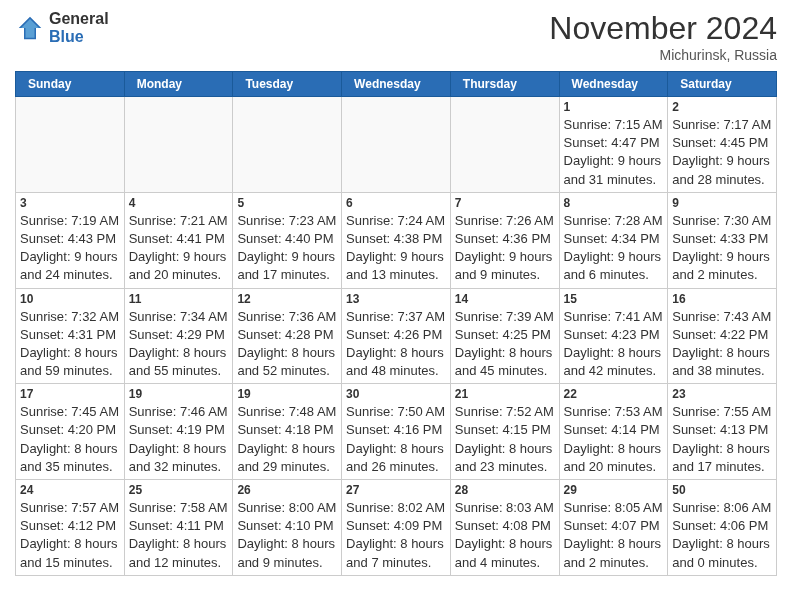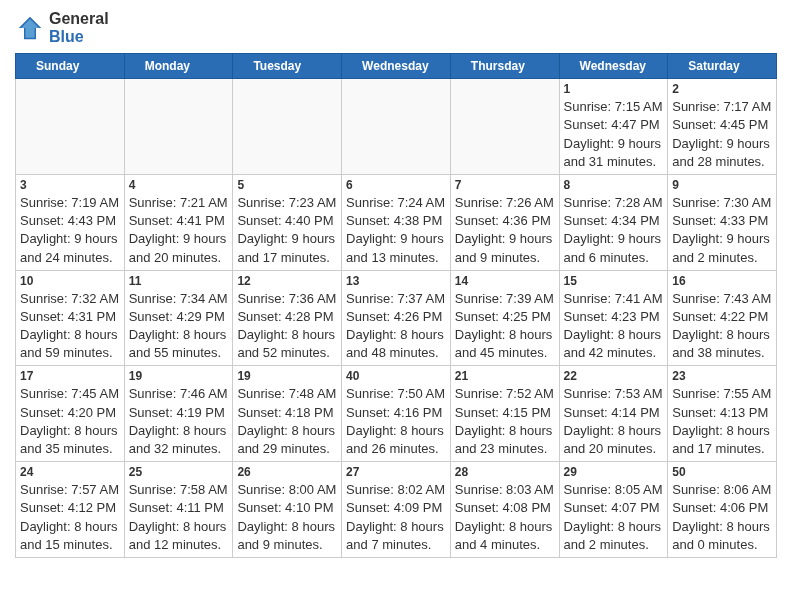--- a/index.html
+++ b/index.html
@@ -60,21 +60,21 @@
     .calendar {
       width: 100%;
       border-collapse: collapse;
       table-layout: fixed;
     }
     .calendar th {
       background-color: #2a6db5;
       color: white;
       font-size: 12px;
       font-weight: bold;
-      padding: 5px 20px;
+      padding: 5px 12px;
       text-align: left;
       border: 1px solid #1a5a9a;
     }
     .calendar td {
       vertical-align: top;
       border: 1px solid #ccc;
       padding: 3px 4px;
       font-size: 9.5px;
       color: #333;
       height: 80px;
@@ -107,20 +107,24 @@
     <div class="logo">
       <svg class="logo-icon" viewBox="0 0 40 40">
         <polygon points="20,5 35,20 28,20 28,35 12,35 12,20 5,20" fill="#2a6db5"></polygon>
         <polygon points="20,8 32,20 26,20 26,33 14,33 14,20 8,20" fill="#5a9fd4"></polygon>
       </svg>
       <div class="logo-text">
         <span class="logo-general">General</span>
         <span class="logo-blue">Blue</span>
       </div>
     </div>
+    <div class="title-section">
+      <div class="month-title">November 2024</div>
+      <div class="location">Michurinsk, Russia</div>
+    </div>
   </div>
 
   <table class="calendar">
     <thead>
       <tr>
       <th>Sunday</th>
           <th>Monday</th>
           <th>Tuesday</th>
           <th>Wednesday</th>
           <th>Thursday</th>
@@ -211,21 +215,21 @@
           </td>
           <td>
             <span class="day-number">19</span>
             <div class="day-info">Sunrise: 7:46 AM<br>Sunset: 4:19 PM<br>Daylight: 8 hours and 32 minutes.</div>
           </td>
           <td>
             <span class="day-number">19</span>
             <div class="day-info">Sunrise: 7:48 AM<br>Sunset: 4:18 PM<br>Daylight: 8 hours and 29 minutes.</div>
           </td>
           <td>
-            <span class="day-number">40</span>
+            <span class="day-number">30</span>
             <div class="day-info">Sunrise: 7:50 AM<br>Sunset: 4:16 PM<br>Daylight: 8 hours and 26 minutes.</div>
           </td>
           <td>
             <span class="day-number">21</span>
             <div class="day-info">Sunrise: 7:52 AM<br>Sunset: 4:15 PM<br>Daylight: 8 hours and 23 minutes.</div>
           </td>
           <td>
             <span class="day-number">22</span>
             <div class="day-info">Sunrise: 7:53 AM<br>Sunset: 4:14 PM<br>Daylight: 8 hours and 20 minutes.</div>
           </td>

